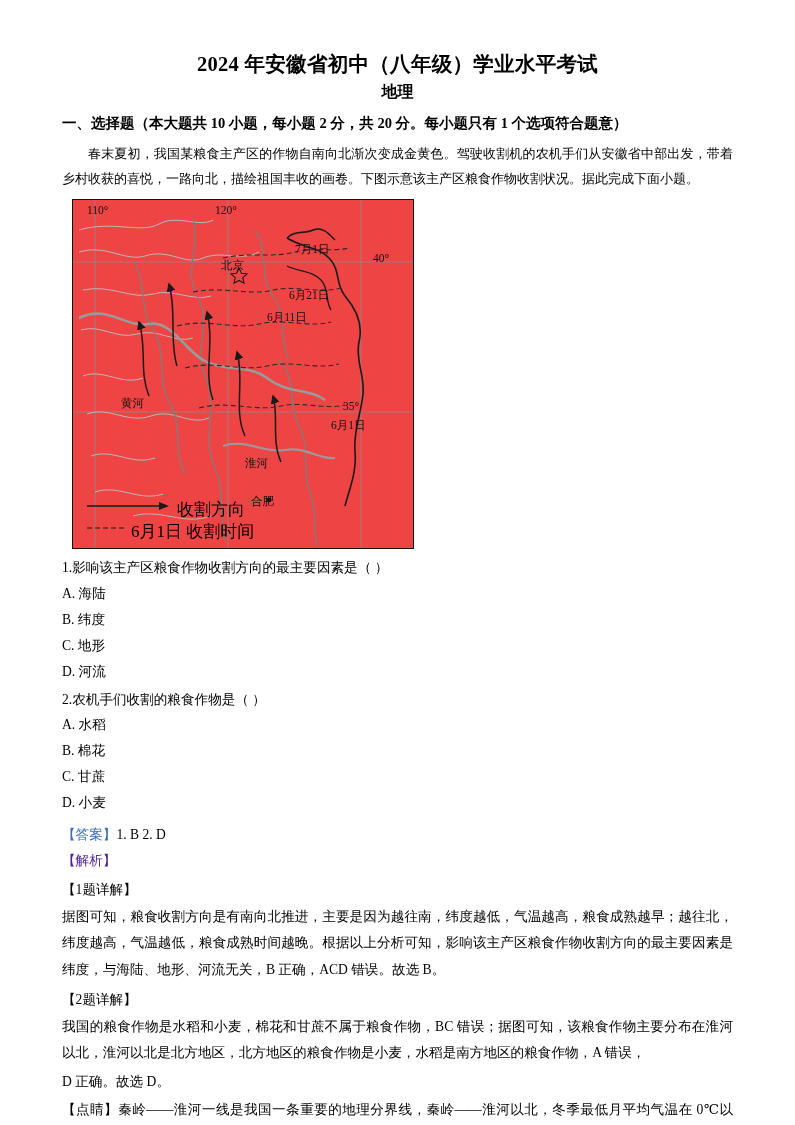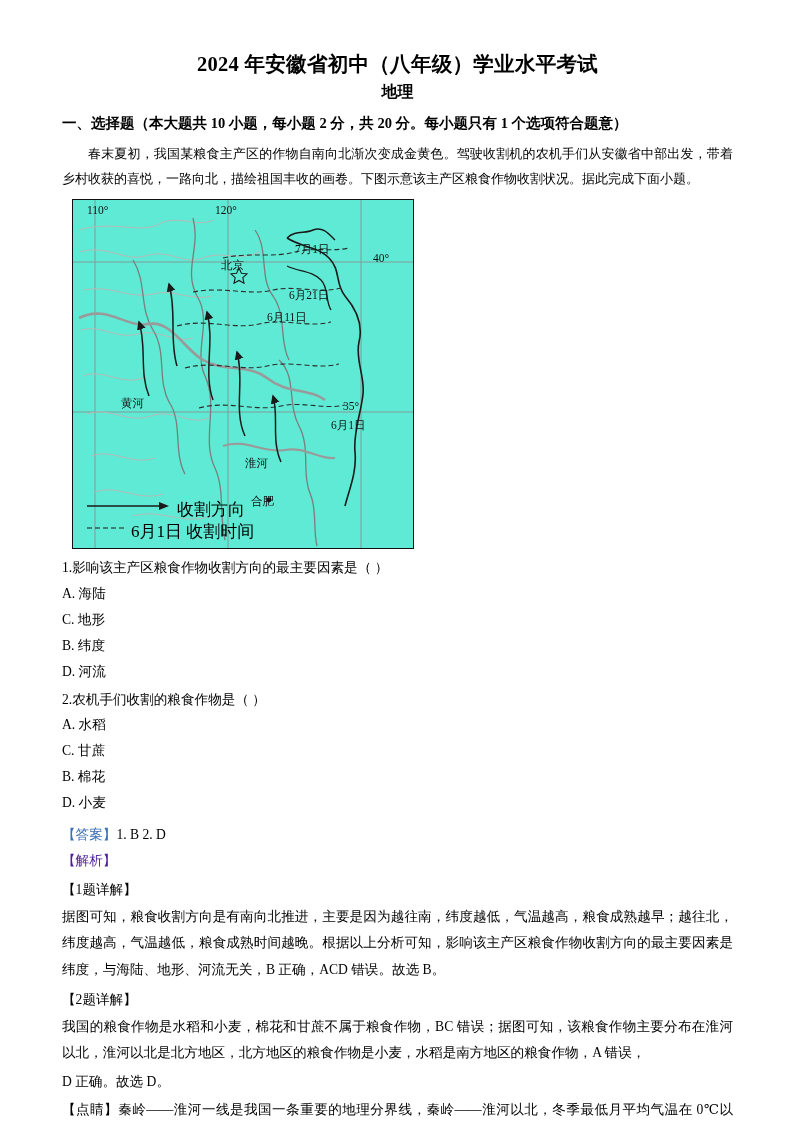--- a/index.html
+++ b/index.html
@@ -100,21 +100,21 @@
     margin: 8px 0 6px 0;
     display: flex;
     justify-content: flex-start;
     padding-left: 10px;
   }
   .map-box {
     position: relative;
     width: 340px;
     height: 348px;
     border: 1.4px solid #111;
-    background: #5eead4;
+    background: #ef4444;
     overflow: hidden;
   }
   .map-svg { position: absolute; inset: 0; }
   .map-label {
     position: absolute;
     font-size: 11.5px;
     font-family: "Liberation Serif", serif;
     color: #111;
     white-space: nowrap;
   }
@@ -233,32 +233,32 @@
         <span class="legend-text" style="left:104px; top:298px;">收割方向</span>
         <span class="legend-text" style="left:58px; top:320px;">6月1日  收割时间</span>
       </div>
     </div>
 
     <p class="q-line">
       <span>1.</span><span>影响该主产区粮食作物收割方向的最主要因素是（      ）</span>
     </p>
     <div class="opts">
       <span class="opt">A. 海陆</span>
+      <span class="opt">B. 纬度</span>
       <span class="opt">C. 地形</span>
-      <span class="opt">B. 纬度</span>
       <span class="opt">D. 河流</span>
     </div>
 
     <p class="q-line">
       <span>2.</span><span>农机手们收割的粮食作物是（      ）</span>
     </p>
     <div class="opts">
       <span class="opt">A. 水稻</span>
+      <span class="opt">B. 棉花</span>
       <span class="opt">C. 甘蔗</span>
-      <span class="opt">B. 棉花</span>
       <span class="opt">D. 小麦</span>
     </div>
 
     <p class="answer-line">
       <span>【答案】</span><span class="ans-body">1. B    2. D</span>
     </p>
     <p class="analysis-line">【解析】</p>
 
     <p class="detail-head">【1题详解】</p>
     <p class="para-noindent">据图可知，粮食收割方向是有南向北推进，主要是因为越往南，纬度越低，气温越高，粮食成熟越早；越往北，纬度越高，气温越低，粮食成熟时间越晚。根据以上分析可知，影响该主产区粮食作物收割方向的最主要因素是纬度，与海陆、地形、河流无关，B 正确，ACD 错误。故选 B。</p>

